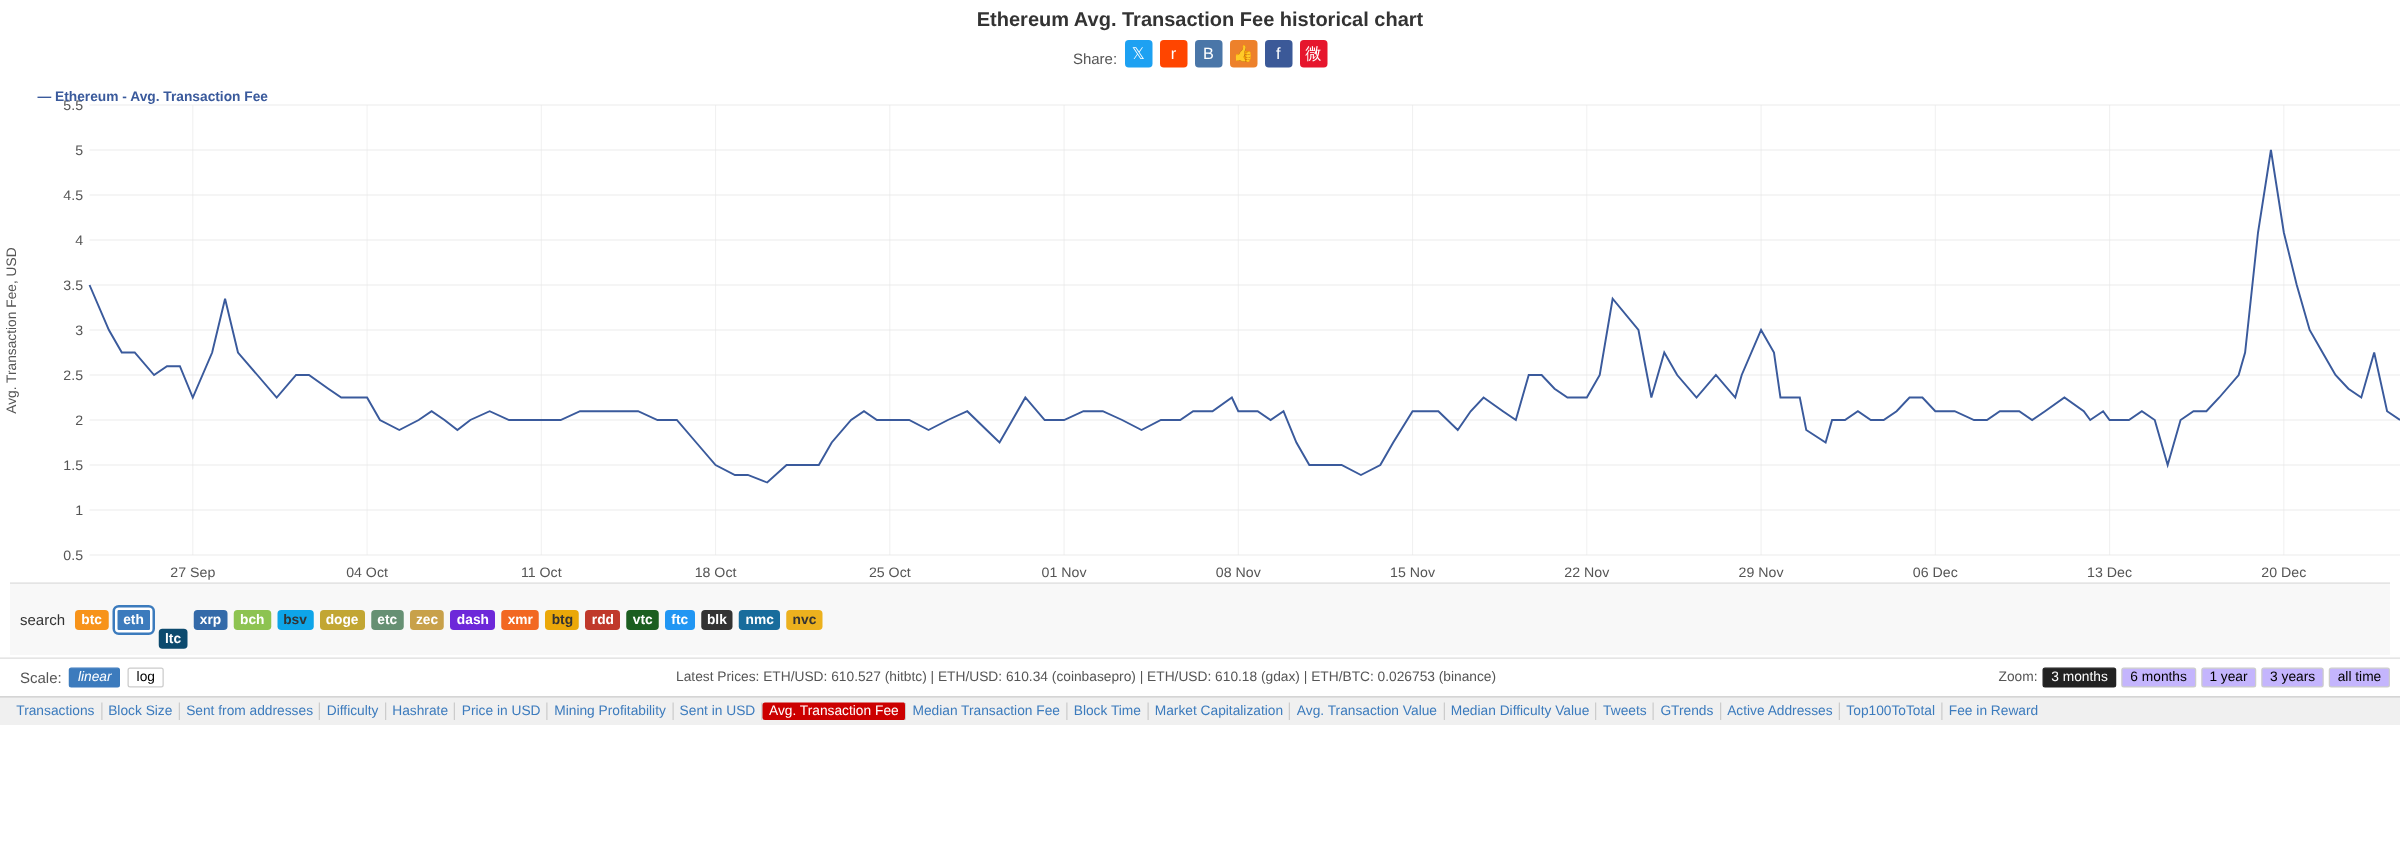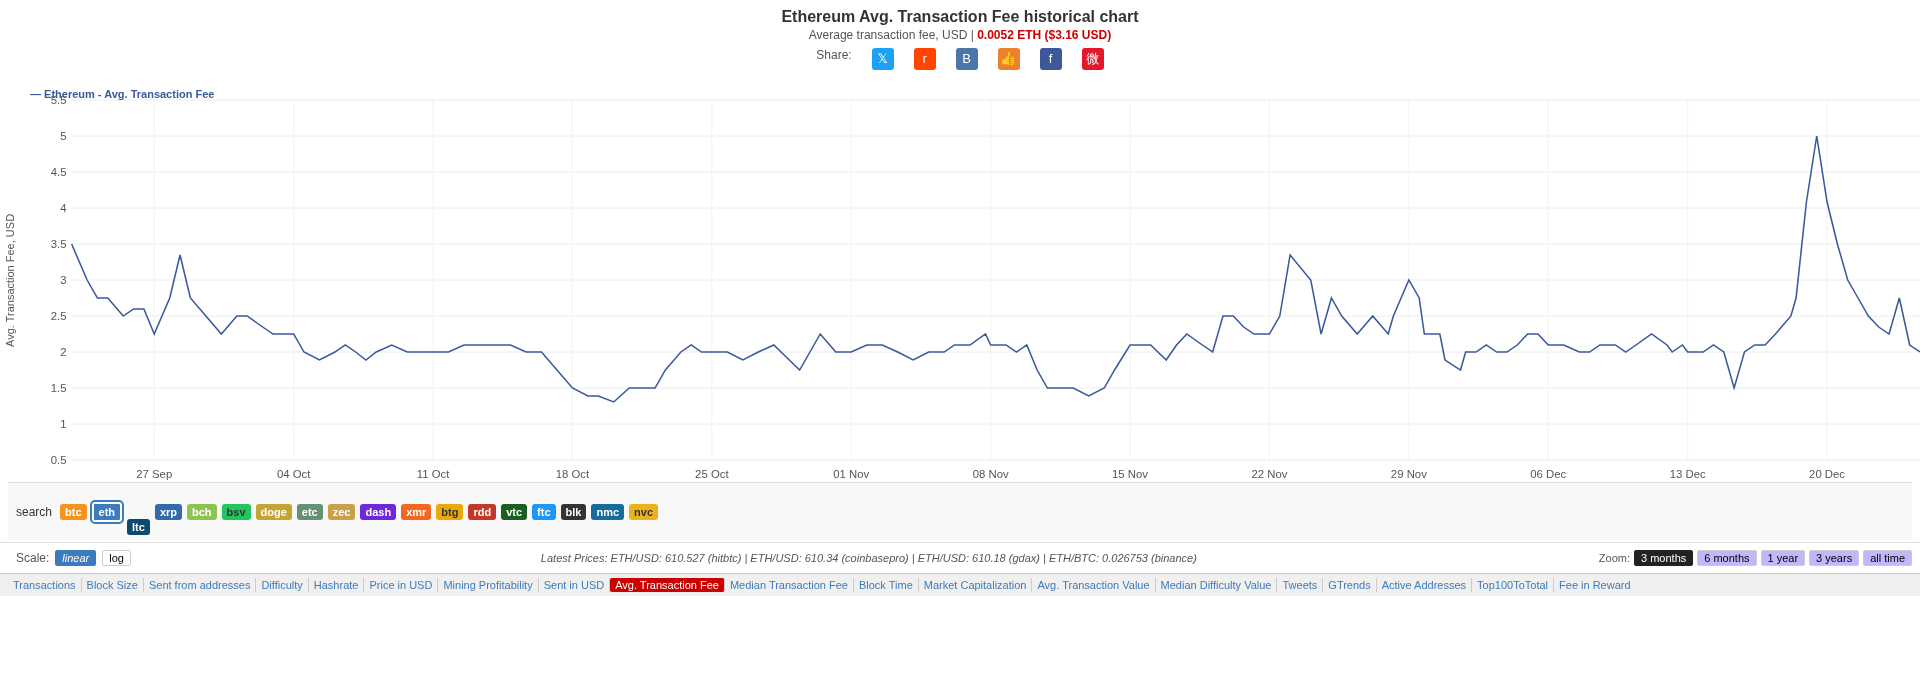--- a/index.html
+++ b/index.html
@@ -3,21 +3,21 @@
   <meta charset="utf-8">
   <style>
     * { margin: 0; padding: 0; box-sizing: border-box; }
     body { font-family: Arial, sans-serif; font-size: 12px; background: #fff; color: #333; width: 1920px; }
 
     .header { text-align: center; padding: 8px 0 4px; }
     .header h1 { font-size: 16px; font-weight: bold; color: #333; }
     .header .subtitle { font-size: 12px; color: #555; margin-top: 2px; }
     .header .subtitle .highlight { color: #c00; font-weight: bold; }
 
-    .share-bar { display: flex; align-items: flex-start; justify-content: center; gap: 20px; margin: 6px 0; }
+    .share-bar { display: flex; align-items: flex-end; justify-content: center; gap: 6px; margin: 6px 0; }
     .share-bar .share-label { font-size: 12px; color: #555; }
     .share-btn { display: inline-block; width: 22px; height: 22px; border-radius: 3px; cursor: pointer; text-align: center; line-height: 22px; font-size: 13px; }
     .share-btn.twitter { background: #1da1f2; color: #fff; }
     .share-btn.reddit { background: #ff4500; color: #fff; }
     .share-btn.vk { background: #4a76a8; color: #fff; }
     .share-btn.ok { background: #ed812b; color: #fff; }
     .share-btn.facebook { background: #3b5998; color: #fff; }
     .share-btn.weibo { background: #e6162d; color: #fff; }
     .chart-legend { position: absolute; top: 8px; left: 10px; font-size: 11px; color: #3a5a9c; font-weight: bold; }
     .chart-legend::before { content: '— '; color: #3a5a9c; }
@@ -48,45 +48,41 @@
     .crypto-tag.ftc { background: #2196f3; }
     .crypto-tag.blk { background: #333; }
     .crypto-tag.nmc { background: #186c9c; }
     .crypto-tag.nvc { background: #ecb11e; color: #333; }
 
     .scale-bar { display: flex; align-items: center; gap: 6px; padding: 4px 8px; font-size: 12px; }
     .scale-label { color: #555; }
     .scale-btn { padding: 1px 6px; border: 1px solid #ccc; border-radius: 2px; cursor: pointer; font-size: 11px; background: #fff; }
     .scale-btn.active { background: #3c7bbd; color: #fff; border-color: #3c7bbd; font-style: italic; }
 
-    .prices-bar { flex: 1; text-align: center; font-size: 11px; color: #555; font-style: italic; }
+    .prices-bar { flex: 1; text-align: center; font-size: 11px; color: #555; }
 
     .zoom-bar { display: flex; align-items: center; gap: 4px; font-size: 11px; }
     .zoom-label { color: #555; }
     .zoom-btn { padding: 1px 6px; border: 1px solid #ccc; background: #c4b5fd; cursor: pointer; font-size: 11px; border-radius: 2px; }
     .zoom-btn.active { background: #222; color: #fff; border-color: #222; }
 
     .nav-bottom { background: #f0f0f0; border-top: 1px solid #ccc; padding: 4px 8px; display: flex; flex-wrap: wrap; gap: 0; font-size: 11px; }
     .nav-bottom a { color: #3c7bbd; text-decoration: none; padding: 1px 5px; border-right: 1px solid #ccc; white-space: nowrap; }
     .nav-bottom a:last-child { border-right: none; }
     .nav-bottom a.active { background: #c00; color: #fff; border-radius: 2px; }
 
     .middle-row { display: flex; align-items: center; padding: 2px 8px; }
   </style>
 </head>
 <body>
 
 <div>
 
   <div class="header">
     <h1>Ethereum Avg. Transaction Fee historical chart</h1>
-    <div class="subtitle">
-      <span>Average transaction fee, USD | </span>
-      <span class="highlight">0.0052 ETH ($3.16 USD)</span>
-    </div>
     <div class="share-bar">
       <span class="share-label">Share:</span>
       <span class="share-btn twitter">𝕏</span>
       <span class="share-btn reddit">r</span>
       <span class="share-btn vk">В</span>
       <span class="share-btn ok">👍</span>
       <span class="share-btn facebook">f</span>
       <span class="share-btn weibo">微</span>
     </div>
   </div>
@@ -310,21 +306,21 @@
   </div>
 
   <div class="middle-row">
     <div class="bottom-bar" style="display:flex; align-items:center; gap:3px; padding: 4px 8px; background:#f8f8f8; border-top:1px solid #ddd; width:100%;">
       <span class="search-label">search</span>
       <span class="crypto-tag btc">btc</span>
       <span class="crypto-tag eth" style="background:#3c7bbd; border:2px solid #fff; outline:2px solid #3c7bbd;">eth</span>
       <span class="crypto-tag ltc" style="background:#0c4a6e; color:#fff;margin-top:32px;">ltc</span>
       <span class="crypto-tag xrp" style="background:#346aa9;">xrp</span>
       <span class="crypto-tag bch" style="background:#8dc351;">bch</span>
-      <span class="crypto-tag bsv" style="background:#22c55e; color:#333;">bsv</span>
+      <span class="crypto-tag bsv" style="background:#0ea5e9; color:#333;">bsv</span>
       <span class="crypto-tag doge" style="background:#c2a633;">doge</span>
       <span class="crypto-tag etc" style="background:#669073;">etc</span>
       <span class="crypto-tag zec" style="background:#c8a14a;">zec</span>
       <span class="crypto-tag dash" style="background:#6d28d9;">dash</span>
       <span class="crypto-tag xmr" style="background:#f26822;">xmr</span>
       <span class="crypto-tag btg" style="background:#eba809; color:#333;">btg</span>
       <span class="crypto-tag rdd" style="background:#c0392b;">rdd</span>
       <span class="crypto-tag vtc" style="background:#1b5e20;">vtc</span>
       <span class="crypto-tag ftc" style="background:#2196f3;">ftc</span>
       <span class="crypto-tag blk" style="background:#333;">blk</span>

